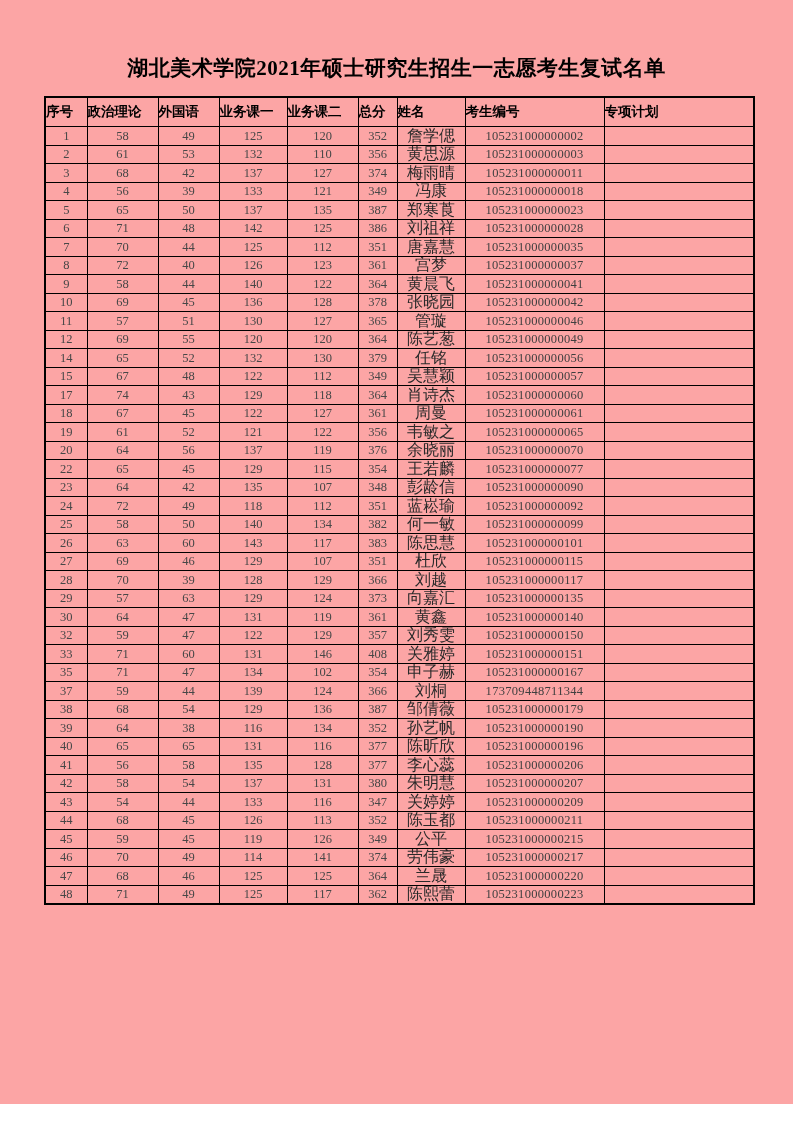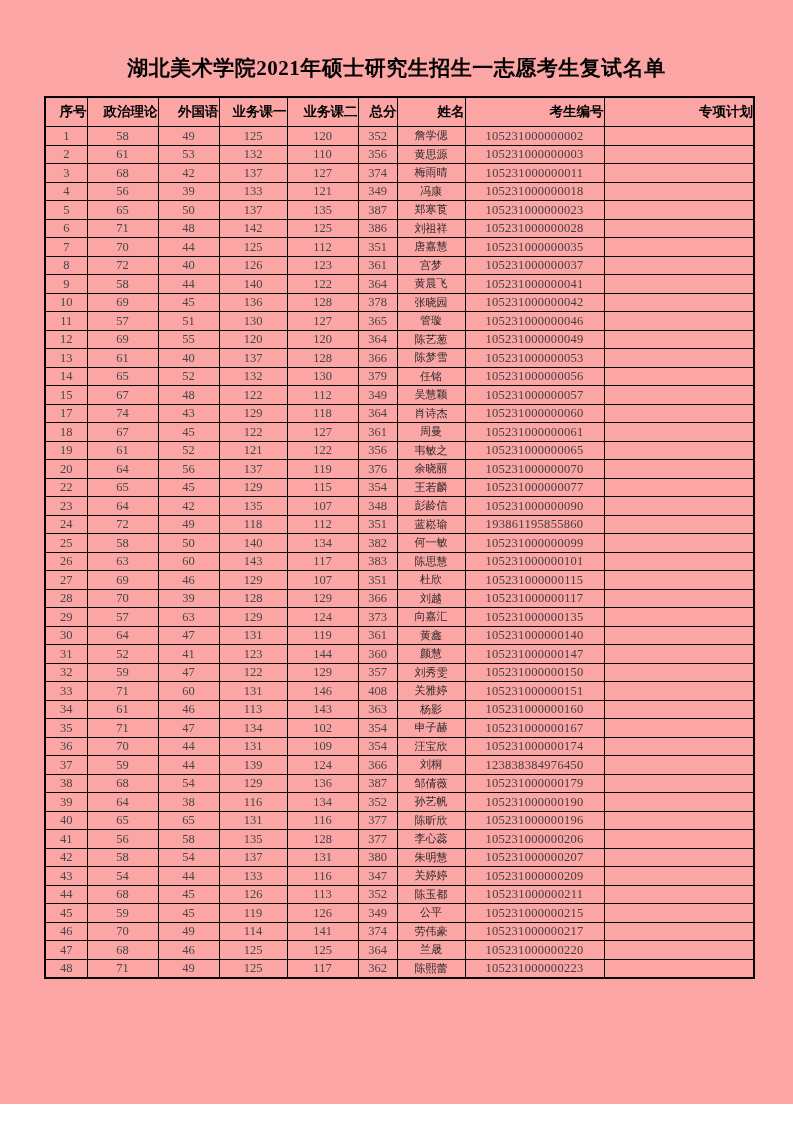--- a/index.html
+++ b/index.html
@@ -36,41 +36,41 @@
     table-layout: fixed;
     border: 2px solid #000000;
   }
   table.score-table th {
     border: 1px solid #000000;
     height: 28px;
     padding: 0;
     font-size: 13.5px;
     font-weight: bold;
     color: #000000;
-    text-align: right;
+    text-align: left;
     vertical-align: middle;
     font-family: "Liberation Sans", "DejaVu Sans", sans-serif;
     overflow: hidden;
     white-space: nowrap;
   }
   table.score-table td {
     border: 1px solid #000000;
     height: 17.5px;
     padding: 0;
     font-size: 12.5px;
     color: #474747;
     text-align: center;
     vertical-align: middle;
     line-height: 1;
     overflow: hidden;
     white-space: nowrap;
   }
   table.score-table td.cell-name {
     color: #2a2a2a;
-    font-size: 11px;
+    font-size: 16px;
     margin-left: 38px;
   }
   table.score-table td.cell-candidate-id {
     color: #3f3f3f;
     letter-spacing: 0.3px;
   }
 </style>
 </head>
 <body>
 
@@ -229,31 +229,20 @@
           <td class="cell-politics">69</td>
           <td class="cell-foreign-language">55</td>
           <td class="cell-course1">120</td>
           <td class="cell-course2">120</td>
           <td class="cell-total">364</td>
           <td class="cell-name">陈艺葱</td>
           <td class="cell-candidate-id">105231000000049</td>
           <td class="cell-special-plan"></td>
         </tr>
         <tr>
-          <td class="cell-index">13</td>
-          <td class="cell-politics">61</td>
-          <td class="cell-foreign-language">40</td>
-          <td class="cell-course1">137</td>
-          <td class="cell-course2">128</td>
-          <td class="cell-total">366</td>
-          <td class="cell-name">陈梦雪</td>
-          <td class="cell-candidate-id">105231000000053</td>
-          <td class="cell-special-plan"></td>
-        </tr>
-        <tr>
           <td class="cell-index">14</td>
           <td class="cell-politics">65</td>
           <td class="cell-foreign-language">52</td>
           <td class="cell-course1">132</td>
           <td class="cell-course2">130</td>
           <td class="cell-total">379</td>
           <td class="cell-name">任铭</td>
           <td class="cell-candidate-id">105231000000056</td>
           <td class="cell-special-plan"></td>
         </tr>
@@ -335,21 +324,21 @@
           <td class="cell-special-plan"></td>
         </tr>
         <tr>
           <td class="cell-index">24</td>
           <td class="cell-politics">72</td>
           <td class="cell-foreign-language">49</td>
           <td class="cell-course1">118</td>
           <td class="cell-course2">112</td>
           <td class="cell-total">351</td>
           <td class="cell-name">蓝崧瑜</td>
-          <td class="cell-candidate-id">193861195855860</td>
+          <td class="cell-candidate-id">105231000000092</td>
           <td class="cell-special-plan"></td>
         </tr>
         <tr>
           <td class="cell-index">25</td>
           <td class="cell-politics">58</td>
           <td class="cell-foreign-language">50</td>
           <td class="cell-course1">140</td>
           <td class="cell-course2">134</td>
           <td class="cell-total">382</td>
           <td class="cell-name">何一敏</td>
@@ -405,31 +394,20 @@
           <td class="cell-politics">64</td>
           <td class="cell-foreign-language">47</td>
           <td class="cell-course1">131</td>
           <td class="cell-course2">119</td>
           <td class="cell-total">361</td>
           <td class="cell-name">黄鑫</td>
           <td class="cell-candidate-id">105231000000140</td>
           <td class="cell-special-plan"></td>
         </tr>
         <tr>
-          <td class="cell-index">31</td>
-          <td class="cell-politics">52</td>
-          <td class="cell-foreign-language">41</td>
-          <td class="cell-course1">123</td>
-          <td class="cell-course2">144</td>
-          <td class="cell-total">360</td>
-          <td class="cell-name">颜慧</td>
-          <td class="cell-candidate-id">105231000000147</td>
-          <td class="cell-special-plan"></td>
-        </tr>
-        <tr>
           <td class="cell-index">32</td>
           <td class="cell-politics">59</td>
           <td class="cell-foreign-language">47</td>
           <td class="cell-course1">122</td>
           <td class="cell-course2">129</td>
           <td class="cell-total">357</td>
           <td class="cell-name">刘秀雯</td>
           <td class="cell-candidate-id">105231000000150</td>
           <td class="cell-special-plan"></td>
         </tr>
@@ -438,61 +416,39 @@
           <td class="cell-politics">71</td>
           <td class="cell-foreign-language">60</td>
           <td class="cell-course1">131</td>
           <td class="cell-course2">146</td>
           <td class="cell-total">408</td>
           <td class="cell-name">关雅婷</td>
           <td class="cell-candidate-id">105231000000151</td>
           <td class="cell-special-plan"></td>
         </tr>
         <tr>
-          <td class="cell-index">34</td>
-          <td class="cell-politics">61</td>
-          <td class="cell-foreign-language">46</td>
-          <td class="cell-course1">113</td>
-          <td class="cell-course2">143</td>
-          <td class="cell-total">363</td>
-          <td class="cell-name">杨影</td>
-          <td class="cell-candidate-id">105231000000160</td>
-          <td class="cell-special-plan"></td>
-        </tr>
-        <tr>
           <td class="cell-index">35</td>
           <td class="cell-politics">71</td>
           <td class="cell-foreign-language">47</td>
           <td class="cell-course1">134</td>
           <td class="cell-course2">102</td>
           <td class="cell-total">354</td>
           <td class="cell-name">申子赫</td>
           <td class="cell-candidate-id">105231000000167</td>
           <td class="cell-special-plan"></td>
         </tr>
         <tr>
-          <td class="cell-index">36</td>
-          <td class="cell-politics">70</td>
-          <td class="cell-foreign-language">44</td>
-          <td class="cell-course1">131</td>
-          <td class="cell-course2">109</td>
-          <td class="cell-total">354</td>
-          <td class="cell-name">汪宝欣</td>
-          <td class="cell-candidate-id">105231000000174</td>
-          <td class="cell-special-plan"></td>
-        </tr>
-        <tr>
           <td class="cell-index">37</td>
           <td class="cell-politics">59</td>
           <td class="cell-foreign-language">44</td>
           <td class="cell-course1">139</td>
           <td class="cell-course2">124</td>
           <td class="cell-total">366</td>
           <td class="cell-name">刘桐</td>
-          <td class="cell-candidate-id">123838384976450</td>
+          <td class="cell-candidate-id">173709448711344</td>
           <td class="cell-special-plan"></td>
         </tr>
         <tr>
           <td class="cell-index">38</td>
           <td class="cell-politics">68</td>
           <td class="cell-foreign-language">54</td>
           <td class="cell-course1">129</td>
           <td class="cell-course2">136</td>
           <td class="cell-total">387</td>
           <td class="cell-name">邹倩薇</td>

